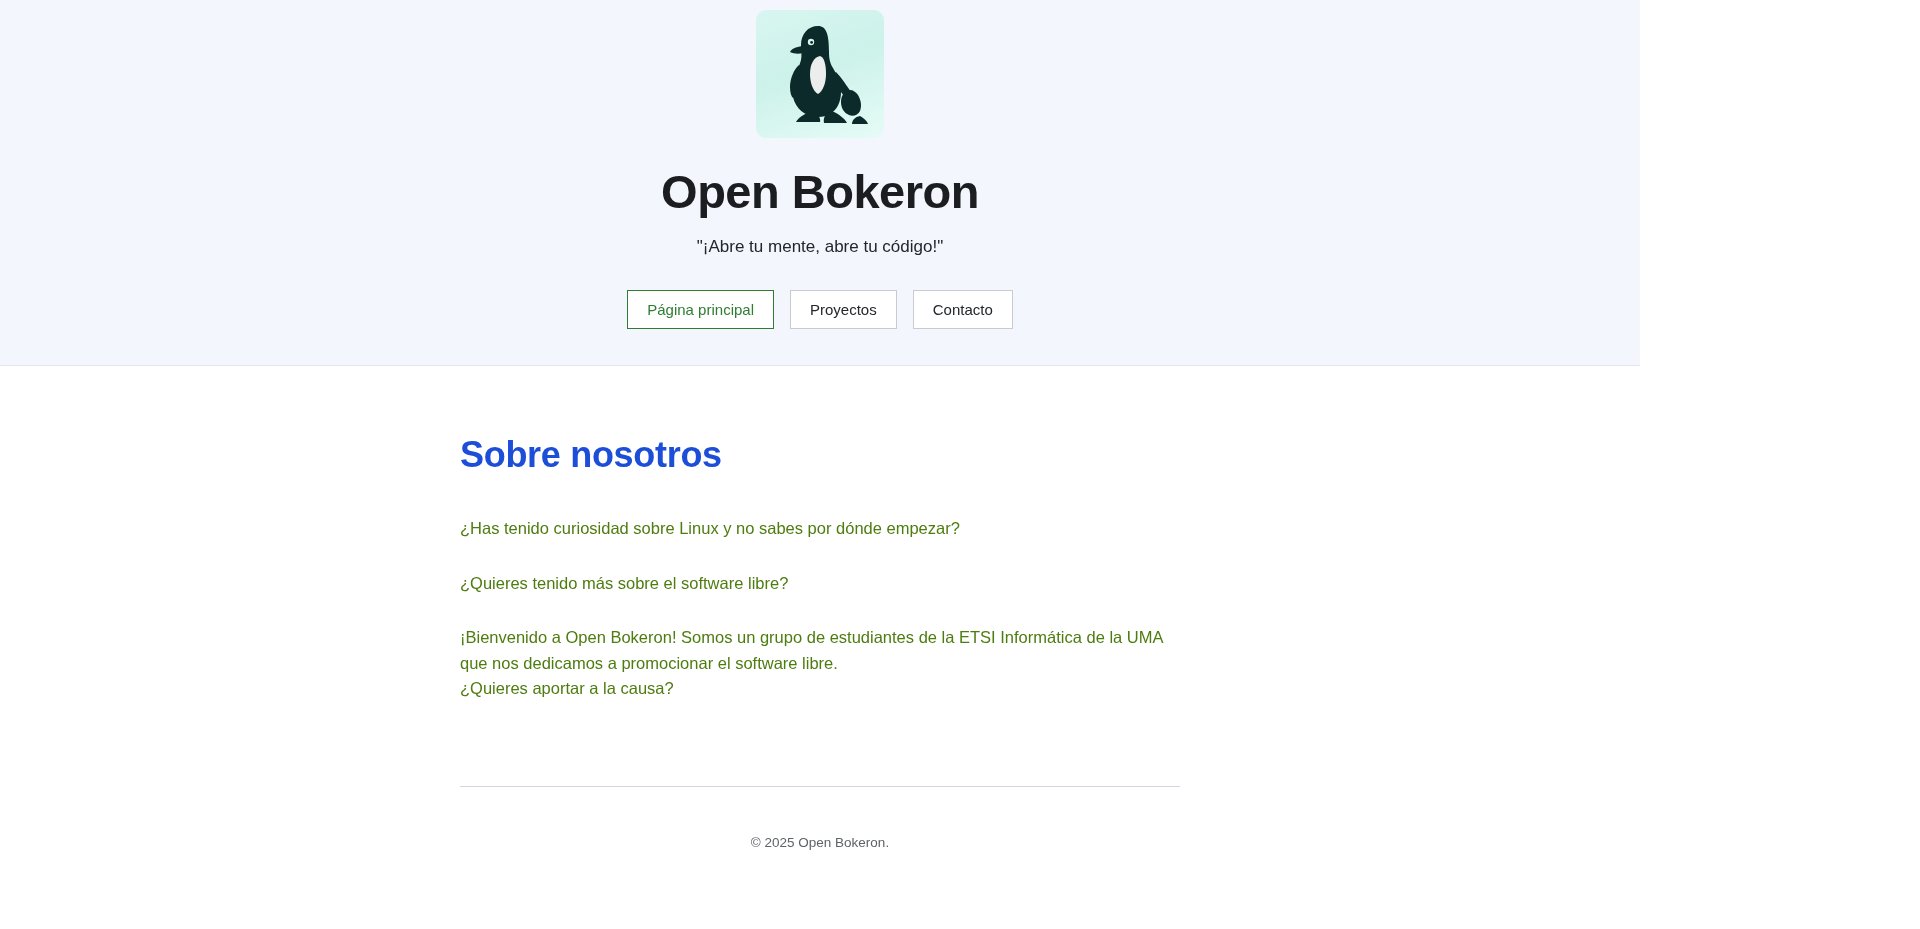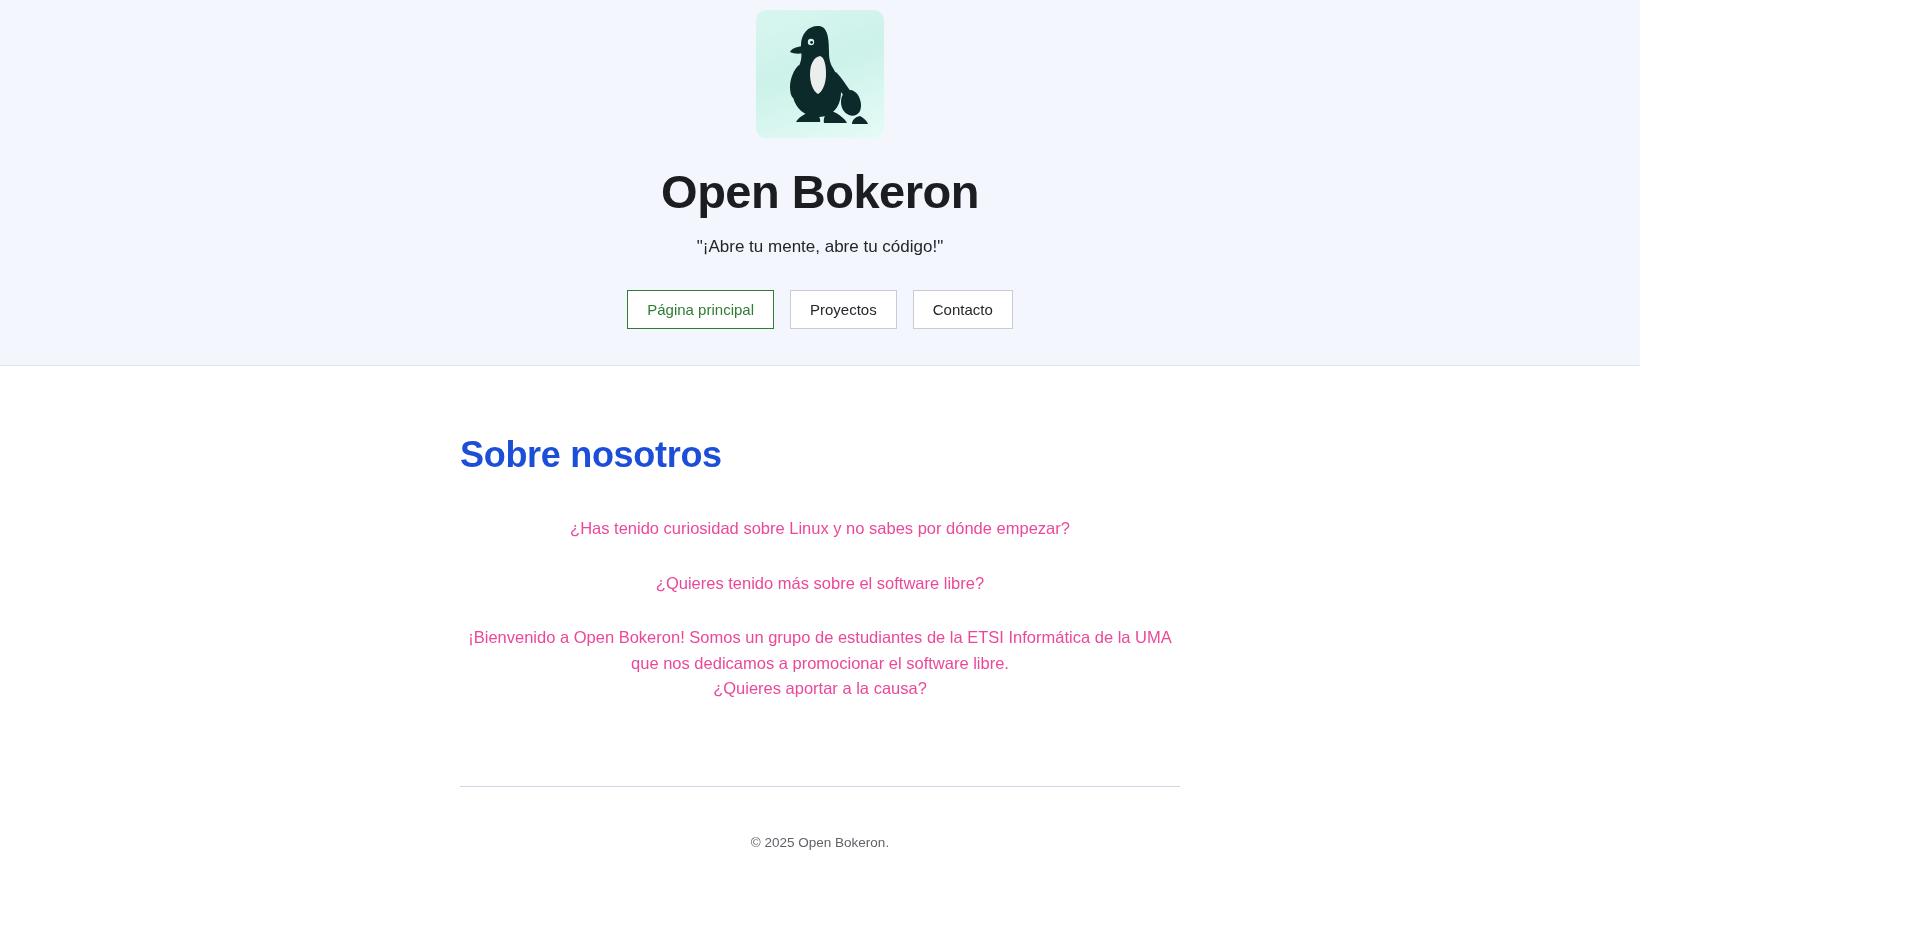--- a/index.html
+++ b/index.html
@@ -90,22 +90,21 @@
     font-size: 36px;
     font-weight: bold;
     margin: 0 0 40px 0;
     color: #1d4ed8;
     letter-spacing: -0.3px;
   }
   .para {
     font-size: 16.5px;
     line-height: 1.55;
     margin: 0 0 29px 0;
-    color: #ec4899;
-    text-align: center;
+    color: #4d7c0f;
   }
   .para.last { margin-bottom: 0; }
   .divider {
     margin: 84px 0 0 0;
     border: 0;
     border-top: 1px solid #d9d2e4;
   }
   .footer {
     text-align: center;
     font-size: 13.5px;

